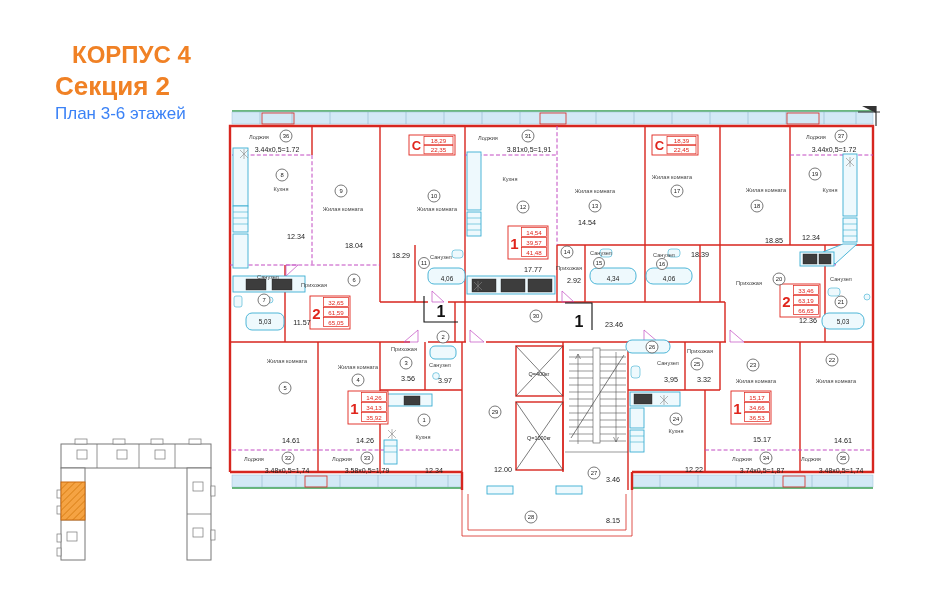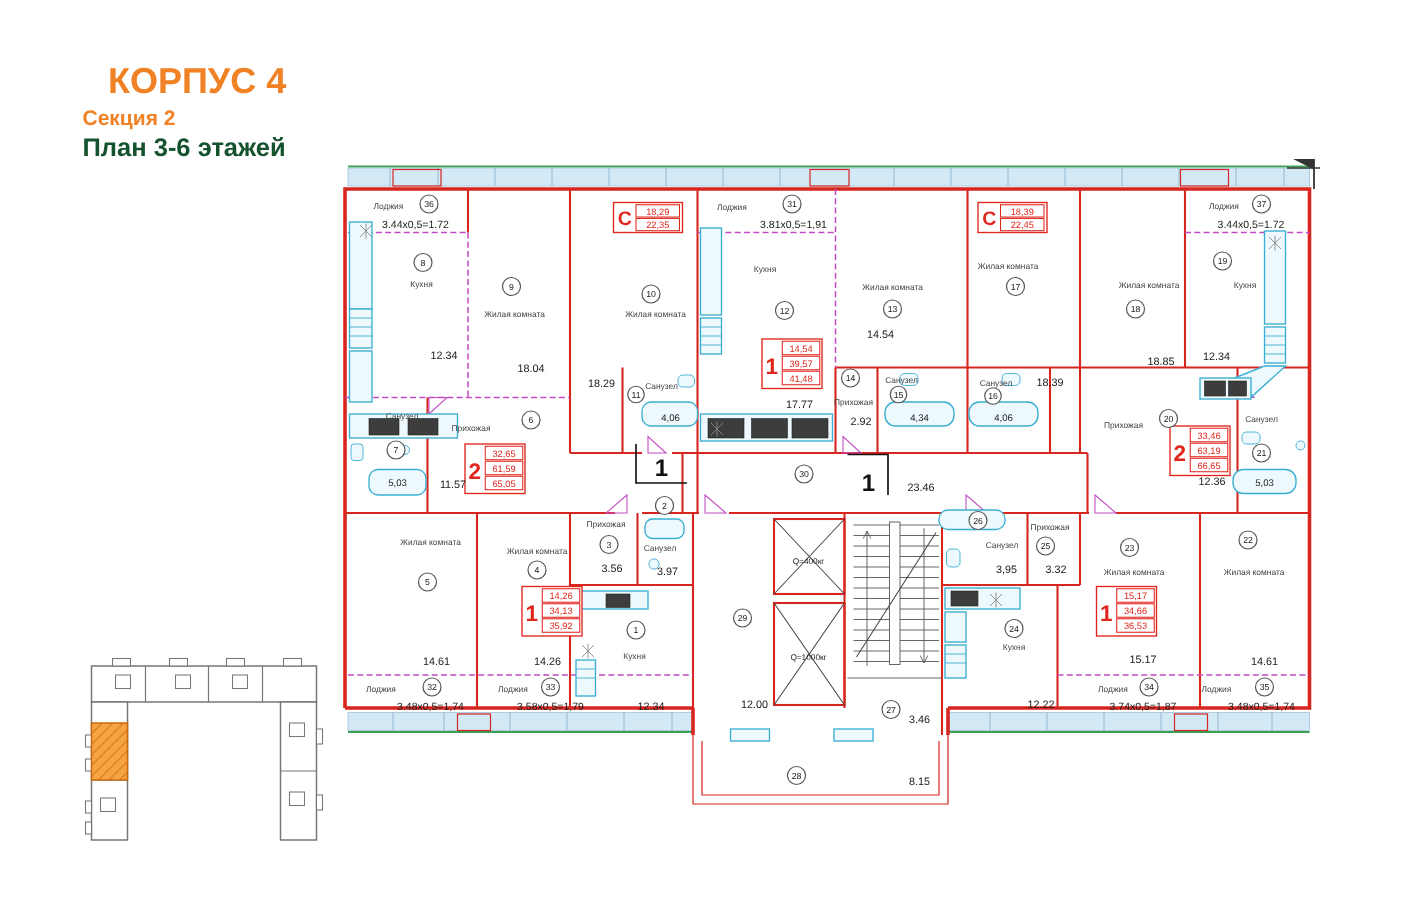--- a/index.html
+++ b/index.html
@@ -1,21 +1,21 @@
 <!DOCTYPE html>
 <html><head>
 <meta charset="utf-8">
 <style>
   html,body{margin:0;padding:0;background:#fff;}
   .stage{position:relative;width:941px;height:600px;background:#fff;overflow:hidden;
          font-family:"Liberation Sans",sans-serif;}
   .title{position:absolute;left:55px;top:40px;line-height:1.25;}
   .t1{font-size:24px;font-weight:bold;color:#f08125;margin-left:17px;}
-  .t2{font-size:14px;font-weight:bold;color:#f08125;}
-  .t3{font-size:17px;font-weight:bold;color:#14532d;}
+  .t2{font-size:26px;font-weight:bold;color:#f08125;}
+  .t3{font-size:17px;font-weight:normal;color:#3b82f6;}
   svg text{text-anchor:middle;}
   .rn{font-size:5.6px;fill:#444;}
   .ra{font-size:7.2px;fill:#1b1b1b;}
   .rab{font-size:6.4px;fill:#1b1b1b;}
   .frm{font-size:7px;fill:#1b1b1b;}
   .cn{font-size:5.8px;fill:#222;}
   .numc{fill:#fff;stroke:#555;stroke-width:0.8;}
   .wall-outer{stroke:#d7261f;stroke-width:2.4;fill:none;}
   .wall-in{stroke:#d7261f;stroke-width:1.4;fill:none;}
   .wall-thin{stroke:#d7261f;stroke-width:0.8;fill:none;}

